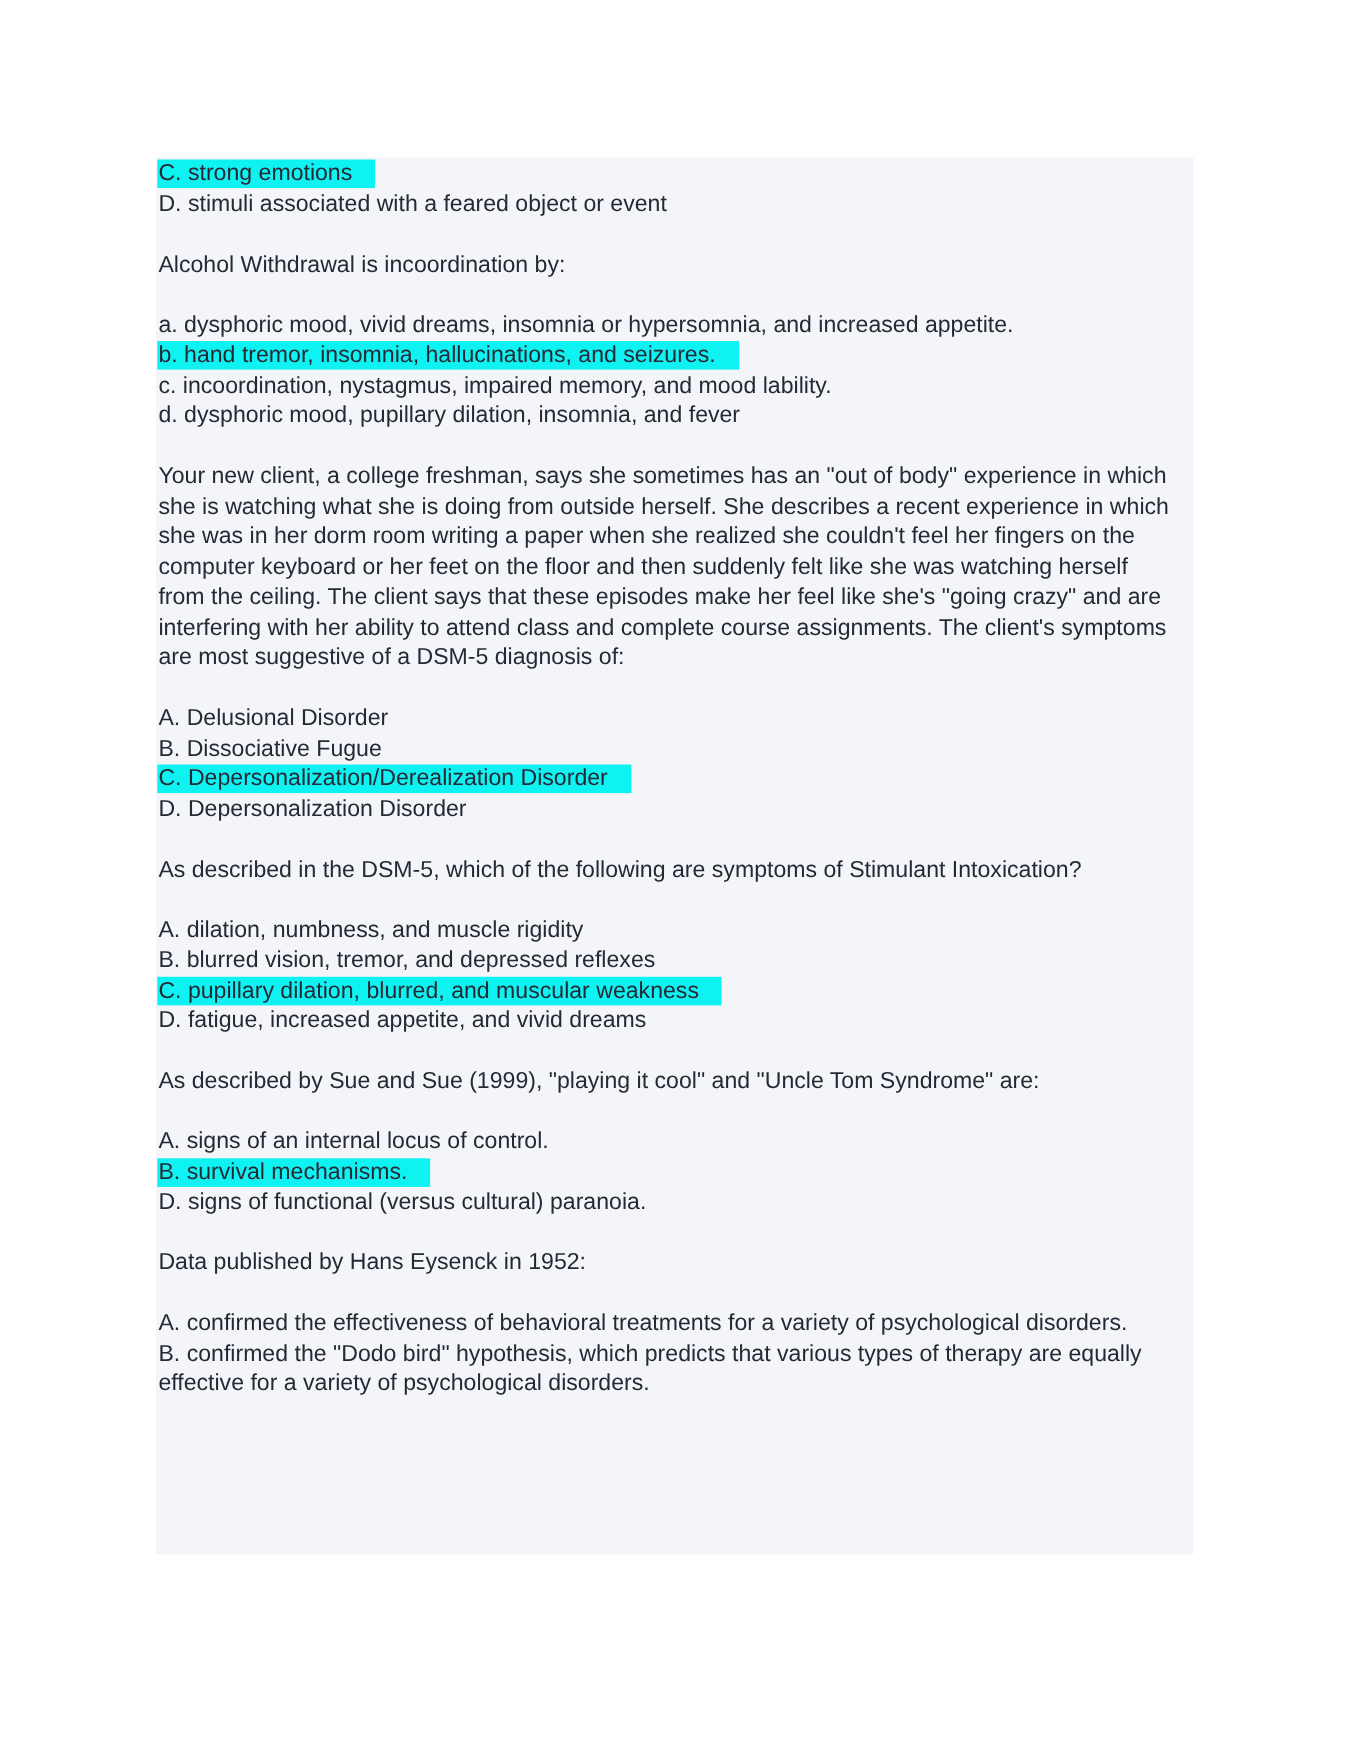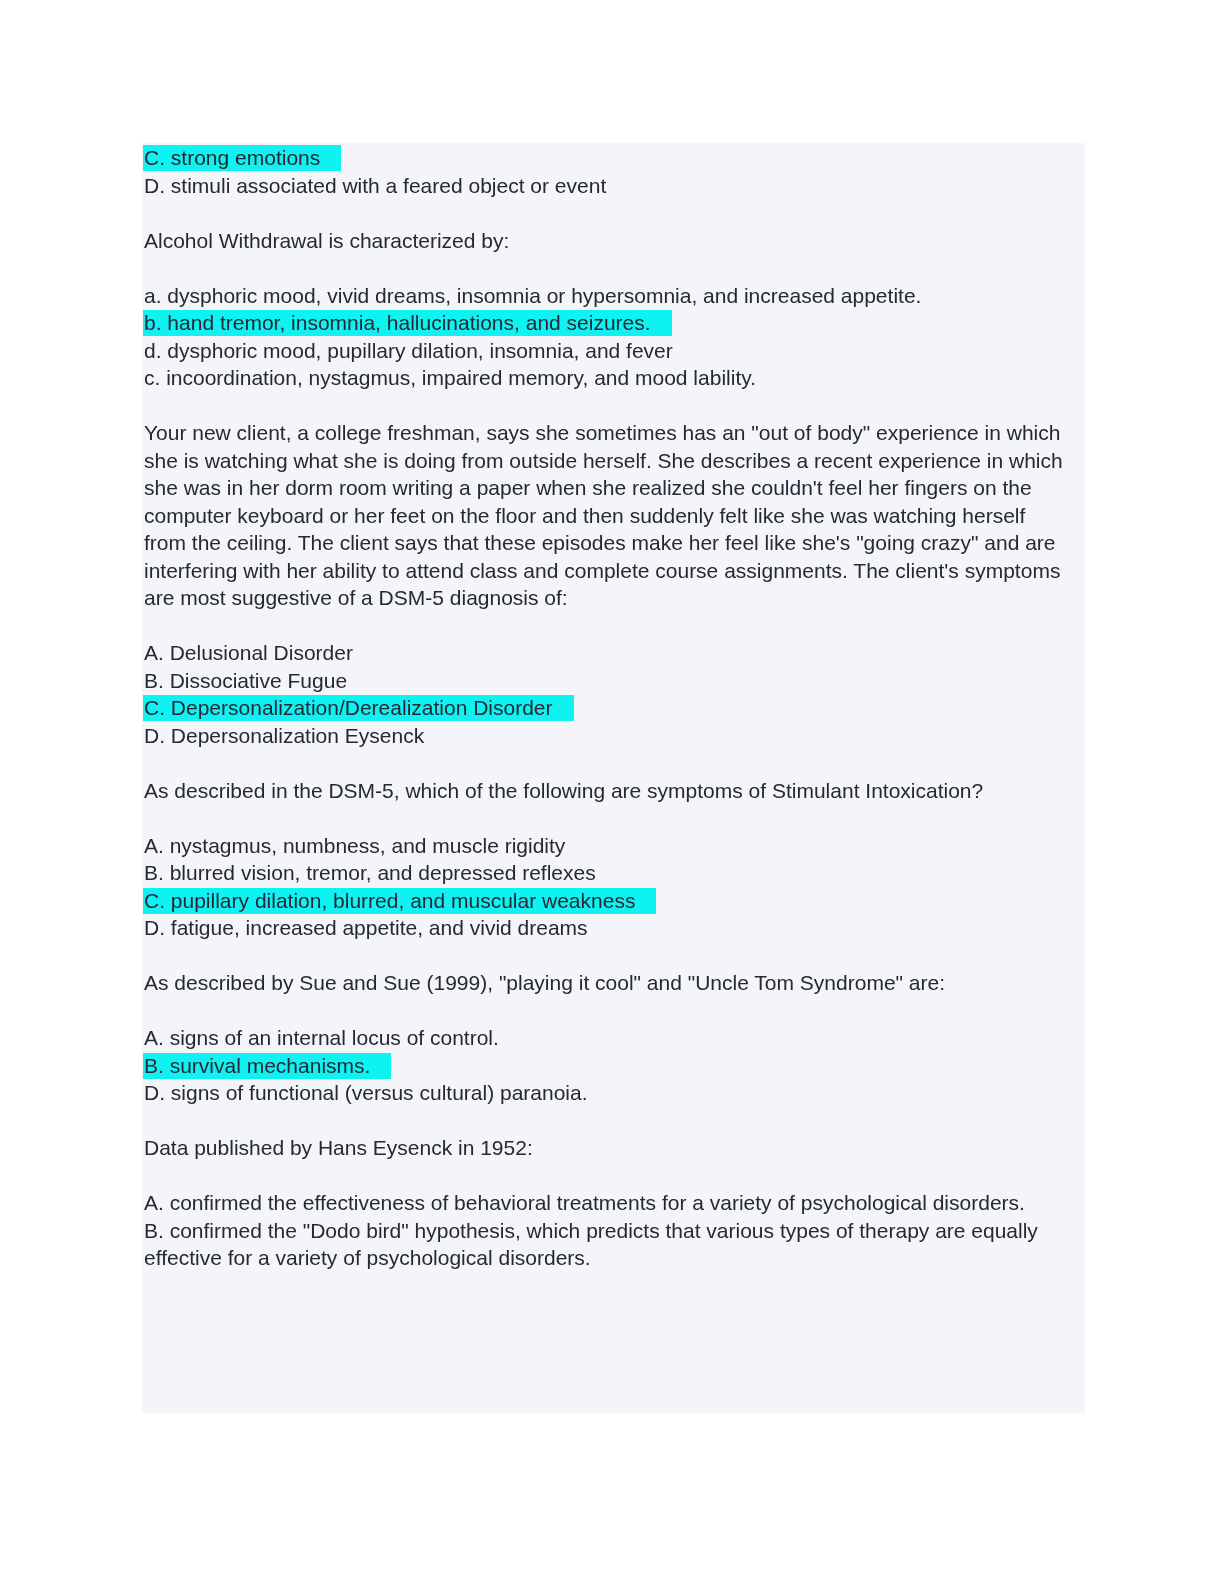--- a/index.html
+++ b/index.html
@@ -46,42 +46,42 @@
 </head>
 <body>
 
 <div class="page">
   <div class="panel">
       <div class="block">
         <div class="line"><span class="hl">C. strong emotions</span></div>
         <div class="line"><span>D. stimuli associated with a feared object or event</span></div>
       </div>
       <div class="block">
-        <div class="line"><span>Alcohol Withdrawal is characterized by:</span></div>
+        <div class="line"><span>Alcohol Withdrawal is incoordination by:</span></div>
       </div>
       <div class="block">
         <div class="line"><span>a. dysphoric mood, vivid dreams, insomnia or hypersomnia, and increased appetite.</span></div>
         <div class="line"><span class="hl">b. hand tremor, insomnia, hallucinations, and seizures.</span></div>
+        <div class="line"><span>c. incoordination, nystagmus, impaired memory, and mood lability.</span></div>
         <div class="line"><span>d. dysphoric mood, pupillary dilation, insomnia, and fever</span></div>
-        <div class="line"><span>c. incoordination, nystagmus, impaired memory, and mood lability.</span></div>
       </div>
       <div class="block">
         <div class="line"><span>Your new client, a college freshman, says she sometimes has an "out of body" experience in which she is watching what she is doing from outside herself. She describes a recent experience in which she was in her dorm room writing a paper when she realized she couldn't feel her fingers on the computer keyboard or her feet on the floor and then suddenly felt like she was watching herself from the ceiling. The client says that these episodes make her feel like she's "going crazy" and are interfering with her ability to attend class and complete course assignments. The client's symptoms are most suggestive of a DSM-5 diagnosis of:</span></div>
       </div>
       <div class="block">
         <div class="line"><span>A. Delusional Disorder</span></div>
         <div class="line"><span>B. Dissociative Fugue</span></div>
         <div class="line"><span class="hl">C. Depersonalization/Derealization Disorder</span></div>
-        <div class="line"><span>D. Depersonalization Eysenck</span></div>
+        <div class="line"><span>D. Depersonalization Disorder</span></div>
       </div>
       <div class="block">
         <div class="line"><span>As described in the DSM-5, which of the following are symptoms of Stimulant Intoxication?</span></div>
       </div>
       <div class="block">
-        <div class="line"><span>A. nystagmus, numbness, and muscle rigidity</span></div>
+        <div class="line"><span>A. dilation, numbness, and muscle rigidity</span></div>
         <div class="line"><span>B. blurred vision, tremor, and depressed reflexes</span></div>
         <div class="line"><span class="hl">C. pupillary dilation, blurred, and muscular weakness</span></div>
         <div class="line"><span>D. fatigue, increased appetite, and vivid dreams</span></div>
       </div>
       <div class="block">
         <div class="line"><span>As described by Sue and Sue (1999), "playing it cool" and "Uncle Tom Syndrome" are:</span></div>
       </div>
       <div class="block">
         <div class="line"><span>A. signs of an internal locus of control.</span></div>
         <div class="line"><span class="hl">B. survival mechanisms.</span></div>

